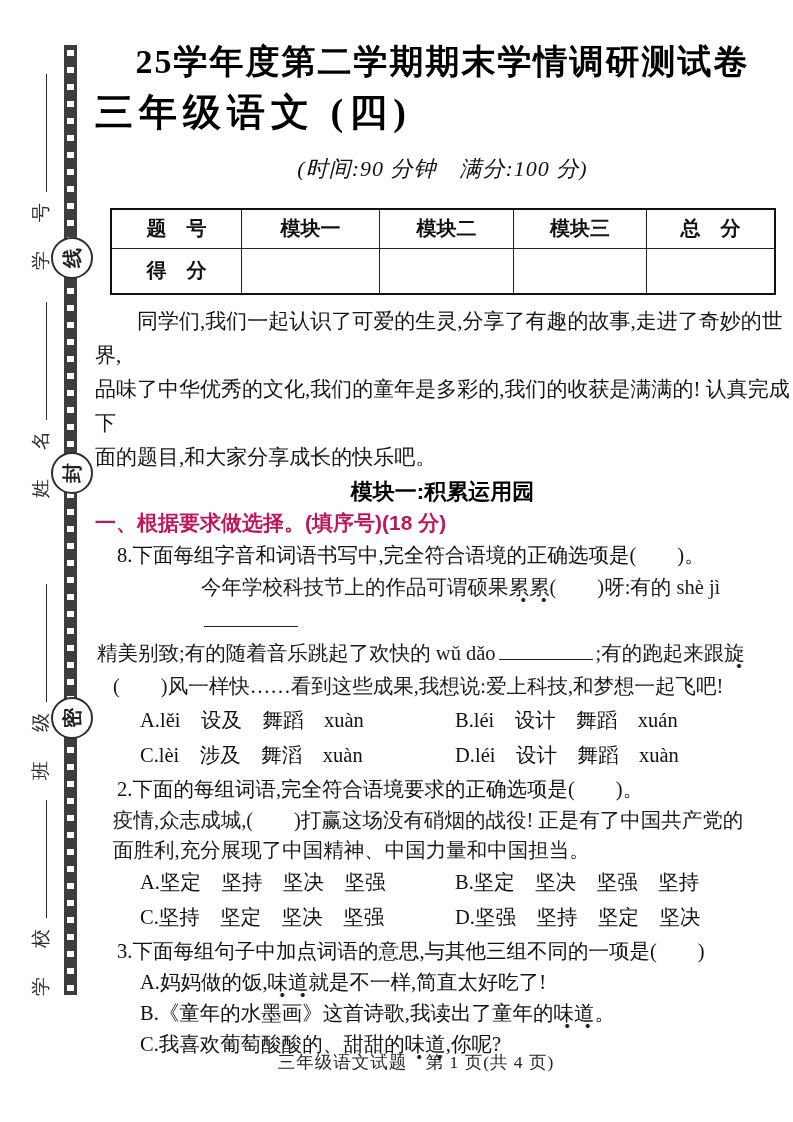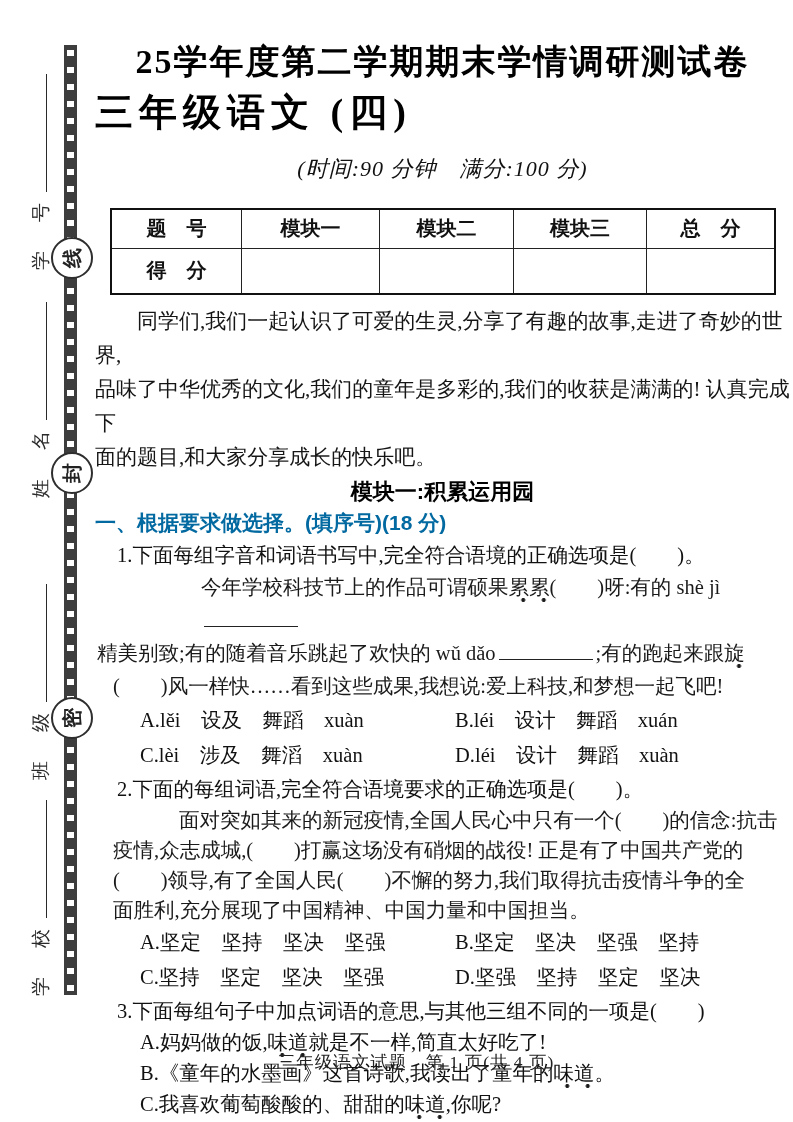--- a/index.html
+++ b/index.html
@@ -70,21 +70,21 @@
   
   .intro { margin-top:9px; font-size:21px; line-height:34px; color:#151515; }
   .intro .ind2 { text-indent:2em; }
   
   .module-heading {
     text-align:center; font-family:"Liberation Sans", sans-serif;
     font-weight:bold; font-size:22px; color:#000; line-height:30px; margin-top:3px;
   }
   .section-title {
     font-family:"Liberation Sans", sans-serif; font-weight:bold;
-    font-size:21px; color:#0369a1; line-height:32px;
+    font-size:21px; color:#be185d; line-height:32px;
   }
   
   .q-prompt  { font-size:20.5px; line-height:32px; padding-left:22px; color:#111; }
   .p-line    { font-size:20.5px; line-height:33px; color:#1a1a1a; }
   .p-q1l1 { padding-left:106px; }
   .p-q1l2 { padding-left:2px;  }
   .p-q1l3 { padding-left:18px; }
   .p-first { padding-left:84px; line-height:30px; }
   .p-cont  { padding-left:18px; line-height:30px; }
   .opt-grid {
@@ -167,39 +167,37 @@
   <div class="intro">
     <div class="ind2">同学们,我们一起认识了可爱的生灵,分享了有趣的故事,走进了奇妙的世界,</div>
     <div>品味了中华优秀的文化,我们的童年是多彩的,我们的收获是满满的! 认真完成下</div>
     <div>面的题目,和大家分享成长的快乐吧。</div>
   </div>
 
   <div class="module-heading">模块一:积累运用园</div>
 
   <div class="section-title">一、根据要求做选择。(填序号)(18 分)</div>
 
-  <div class="q-prompt">1.下面每组字音和词语书写中,完全符合语境的正确选项是(　　)。</div>
+  <div class="q-prompt">8.下面每组字音和词语书写中,完全符合语境的正确选项是(　　)。</div>
   <div class="p-line p-q1l1">
     <span>今年学校科技节上的作品可谓硕果</span><span class="em-dots">累累</span><span>(　　)呀:有的 shè jì</span><span class="blank"></span>
   </div>
   <div class="p-line p-q1l2">
     <span>精美别致;有的随着音乐跳起了欢快的 wǔ dǎo</span><span class="blank"></span><span>;有的跑起来跟</span><span class="em-dots">旋</span>
   </div>
   <div class="p-line p-q1l3">(　　)风一样快……看到这些成果,我想说:爱上科技,和梦想一起飞吧!</div>
   <div class="opt-grid">
     <span>A.lěi　设及　舞蹈　xuàn</span>
     <span>B.léi　设计　舞蹈　xuán</span>
     <span>C.lèi　涉及　舞滔　xuàn</span>
     <span>D.léi　设计　舞蹈　xuàn</span>
   </div>
 
   <div class="q-prompt">2.下面的每组词语,完全符合语境要求的正确选项是(　　)。</div>
-  <div class="p-line p-first">面对突如其来的新冠疫情,全国人民心中只有一个(　　)的信念:抗击</div>
   <div class="p-line p-cont">疫情,众志成城,(　　)打赢这场没有硝烟的战役! 正是有了中国共产党的</div>
-  <div class="p-line p-cont">(　　)领导,有了全国人民(　　)不懈的努力,我们取得抗击疫情斗争的全</div>
   <div class="p-line p-cont">面胜利,充分展现了中国精神、中国力量和中国担当。</div>
   <div class="opt-grid">
     <span>A.坚定　坚持　坚决　坚强</span>
     <span>B.坚定　坚决　坚强　坚持</span>
     <span>C.坚持　坚定　坚决　坚强</span>
     <span>D.坚强　坚持　坚定　坚决</span>
   </div>
 
   <div class="q-prompt">3.下面每组句子中加点词语的意思,与其他三组不同的一项是(　　)</div>
   <div class="opt-line">

